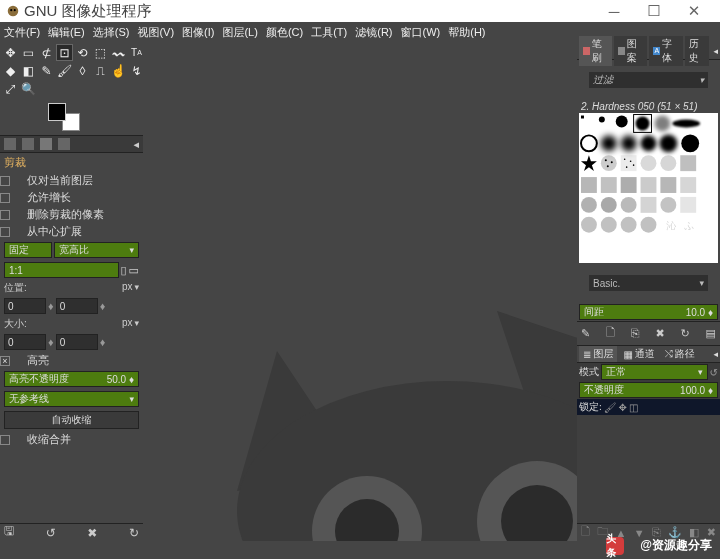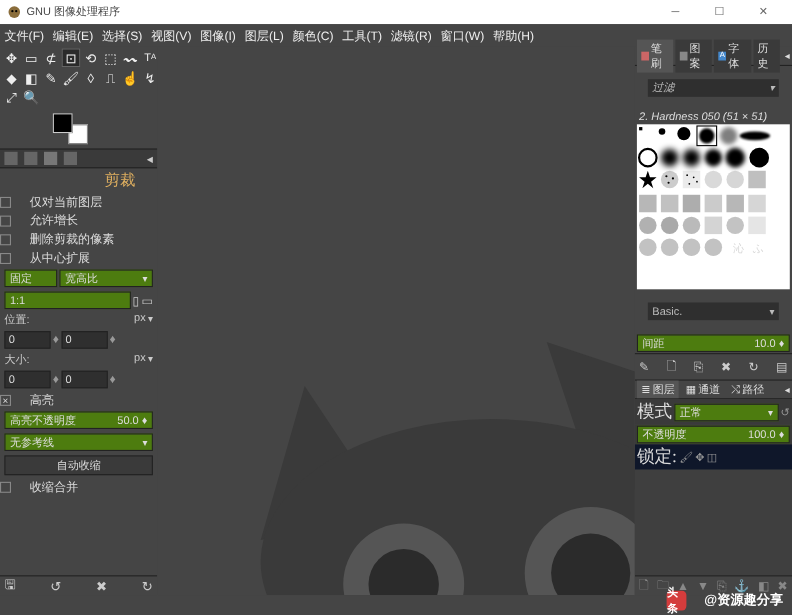--- a/index.html
+++ b/index.html
@@ -1,34 +1,34 @@
 <!DOCTYPE html>
 <html><head>
 <meta charset="utf-8">
 <style>
   * { margin: 0; padding: 0; box-sizing: border-box; font-family: "Microsoft YaHei", sans-serif; }
   body { width: 720px; height: 559px; background: #454545; overflow: hidden; position: relative; }
-  .titlebar { height: 22px; background: #fff; display: flex; align-items: center; font-size: 10px; color: #444; padding: 0 6px; }
+  .titlebar { height: 22px; background: #fff; display: flex; align-items: center; font-size: 15px; color: #444; padding: 0 6px; }
   .titlebar .t-icon { width: 14px; height: 14px; margin-right: 4px; }
   .titlebar .spacer { flex: 1; }
   .winbtn { width: 40px; height: 22px; display: flex; align-items: center; justify-content: center; color: #666; }
   .menubar { height: 20px; background: #454545; display: flex; align-items: center; padding: 0 4px; font-size: 11px; color: #eee; gap: 8px; }
   .menubar span { cursor: default; }
   .workspace { position: absolute; top: 42px; bottom: 18px; left: 0; right: 0; display: flex; }
   
   .left { width: 143px; background: #454545; display: flex; flex-direction: column; font-size: 11px; color: #ddd; }
   .tool-grid { display: grid; grid-template-columns: repeat(8, 17px); gap: 1px; padding: 2px; }
   .tool-grid .tb { width: 17px; height: 17px; display: flex; align-items: center; justify-content: center; color: #eee; font-size: 12px; }
   .tool-grid .tb.active { background: #2a2a2a; border: 1px solid #666; }
   .fgbg { position: relative; width: 32px; height: 28px; margin: 4px auto 4px 48px; }
   .fgbg .fg { position: absolute; top: 0; left: 0; width: 18px; height: 18px; background: #000; border: 1px solid #ccc; }
   .fgbg .bg { position: absolute; bottom: 0; right: 0; width: 18px; height: 18px; background: #fff; border: 1px solid #888; }
   .tabstrip { height: 18px; background: #3a3a3a; display: flex; align-items: center; padding: 0 4px; gap: 6px; border-top: 1px solid #222; border-bottom: 1px solid #222; }
   .tabstrip .ic { width: 12px; height: 12px; background: #666; }
-  .opt-head { padding: 2px 20px; color: #e0b060; font-size: 14px; text-align: right; }
+  .opt-head { padding: 2px 4px; color: #e0b060; font-size: 11px; }
   .checkrow { display: flex; align-items: center; gap: 17px; padding: 1px 0; }
   .cb { width: 10px; height: 10px; border: 1px solid #888; display: inline-block; }
   .cb.on::after { content: "×"; color: #ddd; font-size: 9px; line-height: 8px; display: block; text-align: center; }
   .sel-row { display: flex; align-items: center; gap: 2px; padding: 2px 4px; }
   .sel { flex: 1; height: 16px; background: #4d7c0f; border: 1px solid #222; color: #ddd; font-size: 10px; padding: 0 4px; display: flex; align-items: center; justify-content: space-between; }
   .num { width: 42px; height: 16px; background: #2f2f2f; border: 1px solid #222; color: #ddd; font-size: 10px; padding: 0 3px; display: flex; align-items: center; }
   .lbl { font-size: 10px; color: #ccc; padding: 1px 4px; }
   .btn-full { height: 18px; background: #3a3a3a; border: 1px solid #222; color: #ddd; font-size: 10px; display: flex; align-items: center; justify-content: center; margin: 2px 4px; }
   .left-bottom { margin-top: auto; height: 18px; display: flex; align-items: center; justify-content: space-between; padding: 0 4px; color: #ccc; font-size: 12px; border-top: 1px solid #222; }
   
@@ -36,21 +36,21 @@
   .wilber { position: absolute; right: -40px; bottom: -30px; width: 400px; height: 280px; opacity: 1; }
   
   .right { width: 143px; background: #454545; display: flex; flex-direction: column; font-size: 10px; color: #ddd; }
   .r-tabs { height: 18px; display: flex; align-items: center; gap: 2px; padding: 0 2px; border-bottom: 1px solid #222; }
   .r-tabs .tab { padding: 1px 4px; background: #3a3a3a; font-size: 10px; display: flex; align-items: center; gap: 2px; }
   .r-tabs .tab.on { background: #555; }
   .filter { height: 16px; background: #2f2f2f; margin: 12px; display: flex; align-items: center; justify-content: space-between; padding: 0 4px; font-size: 10px; color: #bbb; font-style: italic; }
   .brushname { padding: 1px 4px; font-size: 10px; font-style: italic; color: #ddd; }
   .brush-panel { margin: 0 2px; background: #fff; height: 150px; position: relative; overflow: hidden; }
   .r-row { display: flex; align-items: center; gap: 2px; padding: 1px 2px; }
-  .r-label { font-size: 16px; color: #ddd; font-family: Liberation Serif, serif; }
+  .r-label { font-size: 10px; color: #ddd; font-family: Liberation Serif, serif; }
   .r-icons { display: flex; align-items: center; gap: 6px; padding: 2px 4px; color: #ccc; justify-content: space-between; border-top: 1px solid #222; }
   .r-icons span { font-size: 11px; }
   .layer-tabs { height: 18px; display: flex; align-items: center; gap: 2px; padding: 0 2px; border-top: 1px solid #222; border-bottom: 1px solid #222; }
   .layer-tabs .tab { padding: 1px 4px; font-size: 10px; display: flex; align-items: center; gap: 2px; }
   .layer-tabs .tab.on { background: #555; }
   .layer-area { flex: 1; background: #3f3f3f; margin: 0; }
   .r-bottom { height: 18px; display: flex; align-items: center; justify-content: space-between; padding: 0 4px; color: #888; font-size: 11px; border-top: 1px solid #222; }
   
   .watermark { position: absolute; right: 8px; bottom: 4px; display: flex; gap: 16px; font-size: 12px; color: #fff; font-weight: 700; }
   .watermark .logo { width: 18px; height: 18px; background: #d43c3c; border-radius: 4px; color: #fff; font-size: 10px; display: flex; align-items: center; justify-content: center; }

